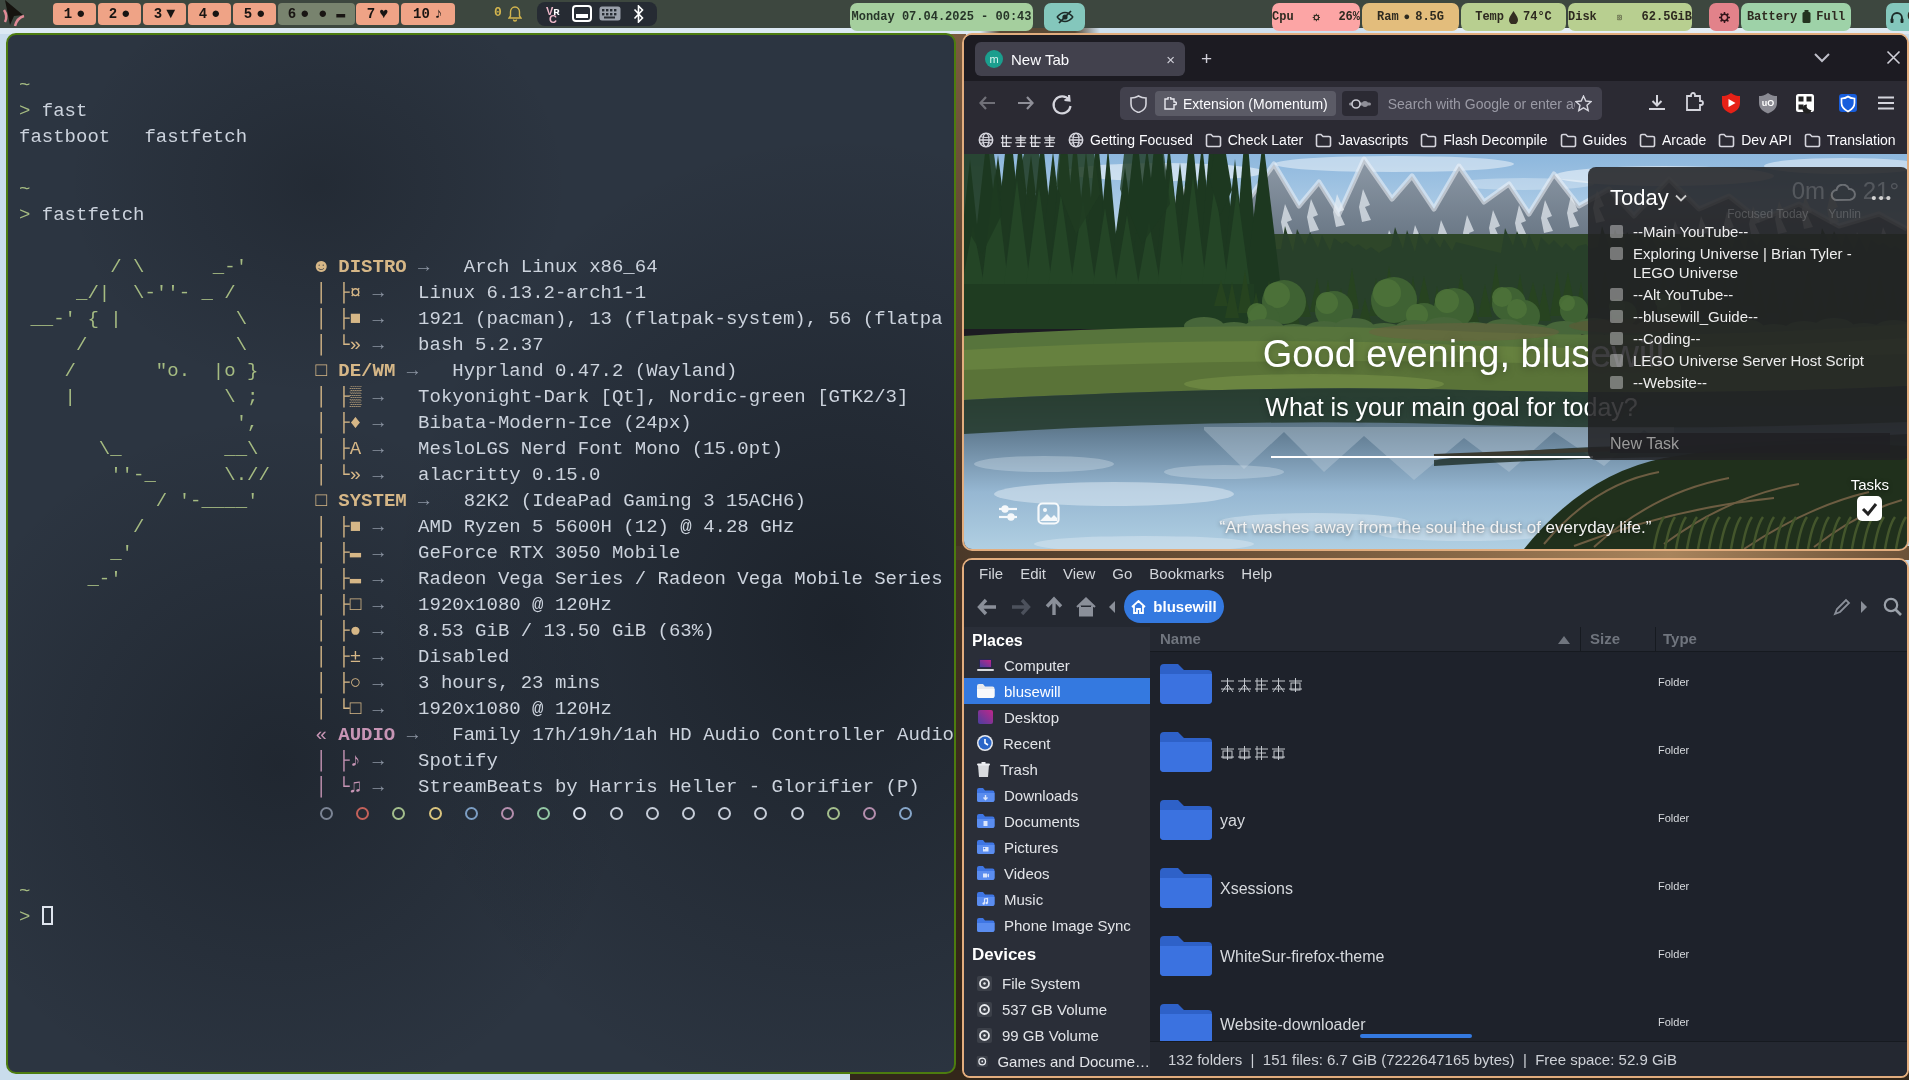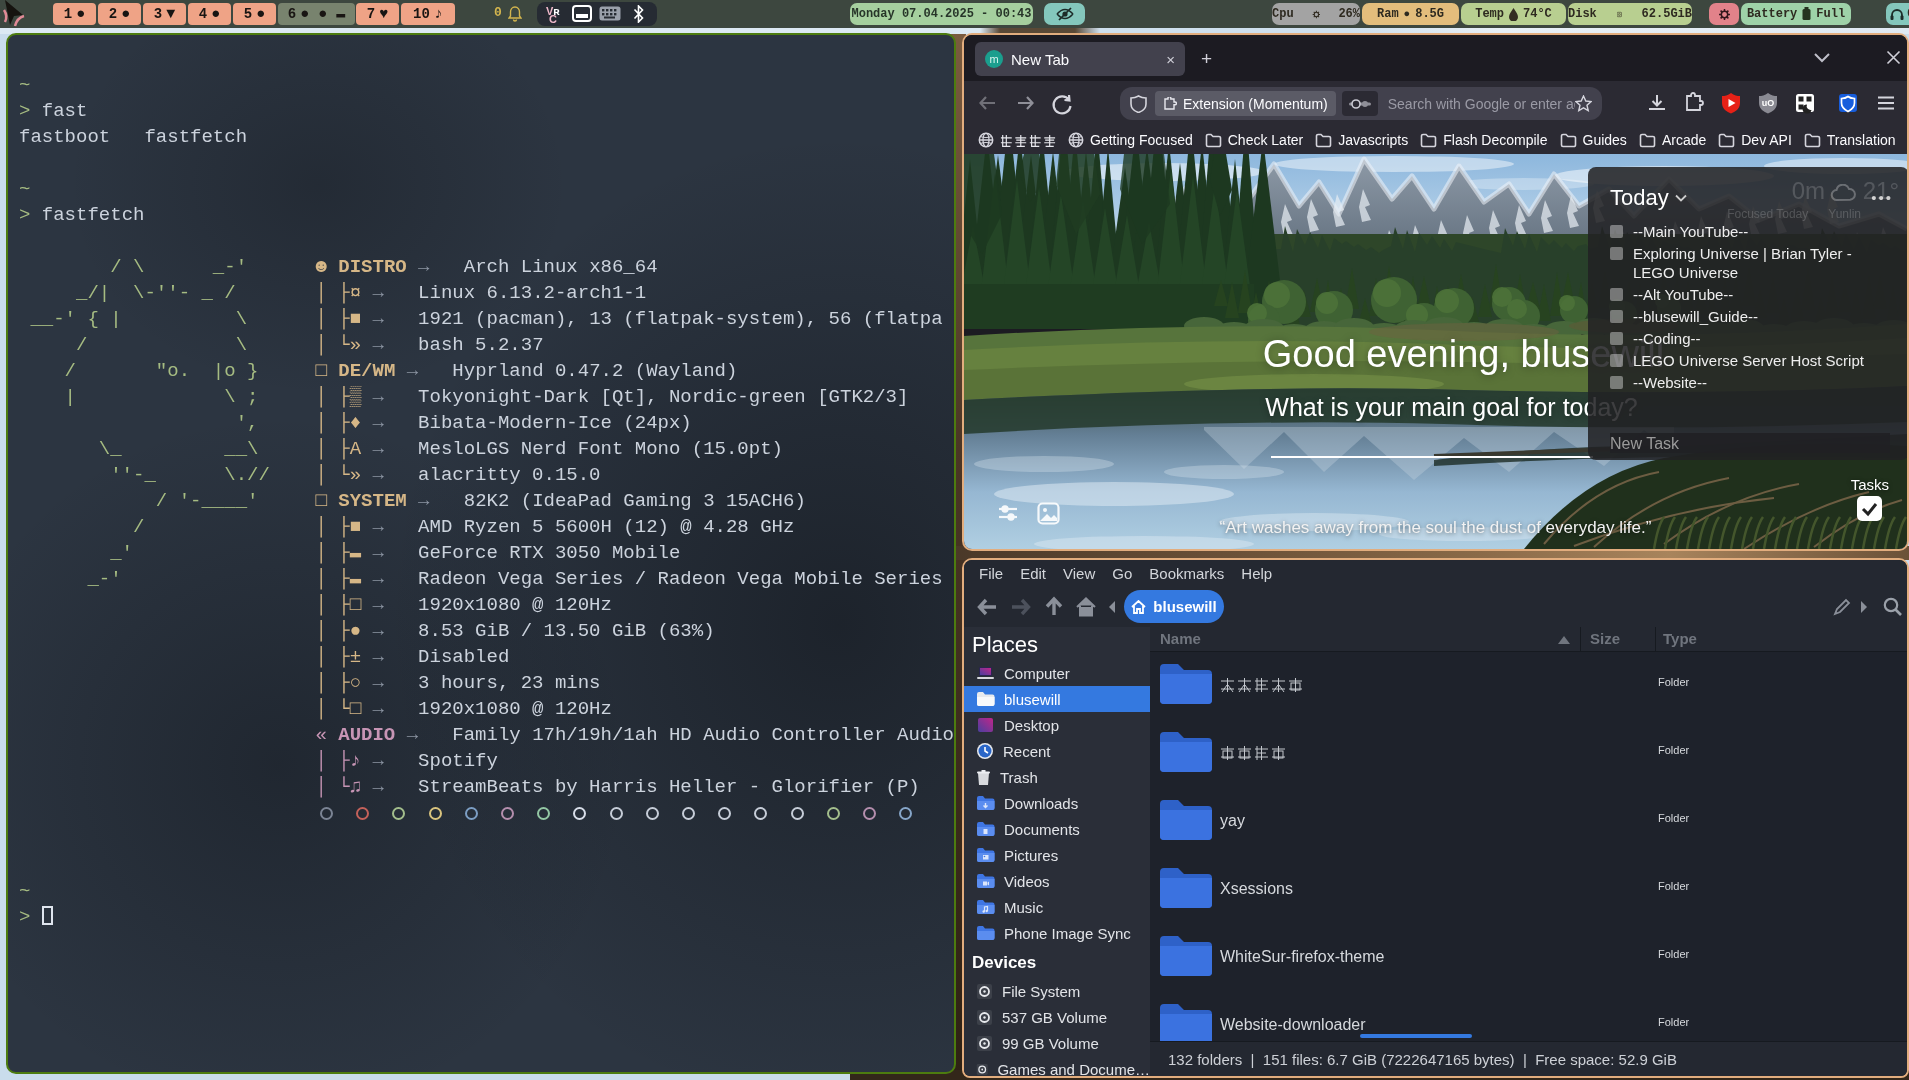--- a/index.html
+++ b/index.html
@@ -3,21 +3,21 @@
 *{margin:0;padding:0;box-sizing:border-box}
 html,body{width:1909px;height:1080px;overflow:hidden;background:#c9dcec;font-family:"Liberation Sans",sans-serif}
 .abs{position:absolute}
 #stage{position:relative;width:1909px;height:1080px}
 
 .wp-bark{background:linear-gradient(180deg,#7b5c40,#4a3526 40%,#2e2115)}
 
 #bar{position:absolute;left:0;top:0;width:1909px;height:28px;background:#3d473f}
 .ws{position:absolute;top:3px;height:22px;border-radius:4px;background:#efa386;color:#191513;font:bold 14px "Liberation Mono",monospace;display:flex;align-items:center;justify-content:center;gap:4px}
 .ws .mi{font-size:15px;line-height:1}
-.pill{position:absolute;top:3px;height:22px;border-radius:7px;display:flex;align-items:center;justify-content:center;font:bold 12px "Liberation Mono",monospace;color:#2e2a20}
+.pill{position:absolute;top:3px;height:28px;border-radius:7px;display:flex;align-items:center;justify-content:center;font:bold 12px "Liberation Mono",monospace;color:#2e2a20}
 
 #term{position:absolute;left:6px;top:33px;width:950px;height:1041px;background:#2c3541;border:2px solid #4d7c0f;border-radius:10px;overflow:hidden}
 #term .shade1{position:absolute;left:-80px;top:380px;width:700px;height:700px;background:radial-gradient(closest-side,rgba(16,20,26,.42),rgba(16,20,26,0));}
 #term .shade2{position:absolute;left:380px;top:100px;width:900px;height:980px;background:radial-gradient(closest-side,rgba(14,17,22,.5),rgba(14,17,22,0));}
 #term .shade3{position:absolute;left:60px;top:-60px;width:500px;height:420px;background:radial-gradient(closest-side,rgba(20,24,30,.35),rgba(20,24,30,0));}
 #tpre{position:absolute;left:11px;top:37px;font:19px/26px "Liberation Mono",monospace;color:#ccd3dd;white-space:pre}
 .tg{color:#a6bc82}.tt{color:#d6b787}.tp{color:#c795b5}.ta{color:#8d96a4}.tw{color:#ccd3dd}
 .pal{position:absolute;width:13px;height:13px;border-radius:50%;border:2.5px solid #fff}
 .pal::after{content:'';position:absolute;left:2.5px;top:2.5px;width:3px;height:3px;border-radius:50%;background:inherit;filter:brightness(1.6)}
 .curs{display:inline-block;width:11px;height:19px;border:2px solid #dfe5ee;vertical-align:-3px}
@@ -92,21 +92,21 @@
         <path d="M1.5 4.5 L9.5 13 L5.5 17 L5.5 1 L9.5 5 L1.5 13.5" stroke="#fff" stroke-width="1.6" fill="none"></path>
       </svg>
 <div class="pill" style="left:850px;width:183px;background:#a5cf9e;color:#273529">Monday 07.04.2025 - 00:43</div>
 <div class="pill" style="left:1044px;width:41px;background:#84c7bc">
         <svg width="18" height="14" viewBox="0 0 18 14">
           <path d="M1 7 Q9 -2 17 7 M1 7 Q9 16 17 7" fill="none" stroke="#1d2b28" stroke-width="1.5"></path>
           <circle cx="9" cy="7" r="2.6" fill="#1d2b28"></circle>
           <path d="M3 13 L15 1" stroke="#1d2b28" stroke-width="1.7"></path>
         </svg>
       </div>
-<div class="pill" style="left:1272px;width:88px;background:#a3a3a3;gap:18px">
+<div class="pill" style="left:1272px;width:88px;background:#fca5a5;gap:18px">
         <span>Cpu</span>
         <svg width="13" height="13" viewBox="0 0 13 13">
           <circle cx="6.5" cy="6.5" r="3.2" fill="none" stroke="#332d22" stroke-width="1.5"></circle>
           <g stroke="#332d22" stroke-width="1.5">
             <line x1="9.5" y1="6.5" x2="12.0" y2="6.5"></line>
             <line x1="8.6" y1="8.6" x2="10.4" y2="10.4"></line>
             <line x1="6.5" y1="9.5" x2="6.5" y2="12.0"></line>
             <line x1="4.4" y1="8.6" x2="2.6" y2="10.4"></line>
             <line x1="3.5" y1="6.5" x2="1.0" y2="6.5"></line>
             <line x1="4.4" y1="4.4" x2="2.6" y2="2.6"></line>
@@ -224,21 +224,21 @@
 <div class="pal" style="left:855px;top:772px;border-color:#b48ead"></div>
 <div class="pal" style="left:891px;top:772px;border-color:#86a6c9"></div>
     </div>
     <style>
 #ff{position:absolute;left:962px;top:33px;width:947px;height:518px;background:#1c1b22;border:2px solid #e2ad7e;border-radius:10px;overflow:hidden}
 #ff .tabbar{position:absolute;left:0;top:0;width:100%;height:46px;background:#1c1b22}
 #ff .tab{position:absolute;left:11px;top:7px;width:210px;height:34px;background:#42414d;border-radius:6px;display:flex;align-items:center;color:#fbfbfe;font-size:15px}
 #ff .navbar{position:absolute;left:0;top:46px;width:100%;height:45px;background:#2b2a33}
 #ff .bmbar{position:absolute;left:0;top:91px;width:100%;height:28px;background:#2b2a33;display:flex;align-items:center;color:#fbfbfe;font-size:14px;overflow:hidden}
 #ff .bmbar .bm{display:flex;align-items:center;gap:6px;margin-right:12px;white-space:nowrap;flex:0 0 auto}
-#ff .urlbar{position:absolute;left:156px;top:6px;width:482px;height:33px;background:#42414d;border-radius:12px;display:flex;align-items:center;overflow:hidden}
+#ff .urlbar{position:absolute;left:156px;top:6px;width:482px;height:33px;background:#42414d;border-radius:5px;display:flex;align-items:center;overflow:hidden}
 #ff .chip{background:#5b5b66;border-radius:4px;height:25px;display:flex;align-items:center;color:#fbfbfe;font-size:14px;padding:0 8px;gap:6px;white-space:nowrap}
 .navic{position:absolute;top:6px;width:32px;height:32px;display:flex;align-items:center;justify-content:center}
 #momentum{position:absolute;left:0;top:119px;width:943px;height:395px;overflow:hidden}
 #panel{position:absolute;left:624px;top:132px;width:321px;height:293px;background:rgba(33,33,36,.87);border-radius:8px;color:#eee;overflow:hidden}
 #panel .ti{display:flex;align-items:flex-start;gap:10px;margin-bottom:3.5px;font-size:15px;line-height:18.5px}
 #panel .cb{flex:0 0 13px;width:13px;height:13px;background:rgba(255,255,255,.38);border-radius:2px;margin-top:2px}.mom-big{position:absolute;left:28px;top:179px;width:943px;text-align:center;color:#fff;font-size:38px;font-weight:400;letter-spacing:0;text-shadow:0 1px 8px rgba(0,0,0,.35)}
 .mom-sub{position:absolute;left:16px;top:239px;width:943px;text-align:center;color:#fff;font-size:25px;font-weight:400;text-shadow:0 1px 6px rgba(0,0,0,.35)}
 .mom-line{position:absolute;left:307px;top:302px;width:322px;height:2px;background:#fff}
 .mom-quote{position:absolute;left:0;top:364px;width:943px;text-align:center;color:#f2f2f2;font-size:17px;text-shadow:0 1px 4px rgba(0,0,0,.5)}
 .mom-tasks{position:absolute;right:18px;top:322px;color:#fff;font-size:15px;text-align:center;text-shadow:0 1px 4px rgba(0,0,0,.5)}
@@ -798,21 +798,21 @@
         </svg>
         <svg style="position:absolute;left:895px;top:13px" width="9" height="14" viewBox="0 0 9 14">
           <path d="M2 1 L8 7 L2 13 Z" fill="#8a8f99"></path>
         </svg>
         <svg style="position:absolute;left:918px;top:9px" width="21" height="21" viewBox="0 0 21 21">
           <circle cx="9" cy="9" r="6.2" fill="none" stroke="#9aa0a9" stroke-width="2.2"></circle>
           <line x1="13.5" y1="13.5" x2="19" y2="19" stroke="#9aa0a9" stroke-width="2.6"></line>
         </svg>
       </div>
       <div class="side">
-        <div style="font-size:22px;font-weight:normal;color:#fff;padding:5px 0 2px 8px">Places</div>
+        <div style="font-size:16px;font-weight:bold;color:#fff;padding:5px 0 2px 8px">Places</div>
         <div class="srow" style="">
           <svg width="19" height="16" viewBox="0 0 19 16">
             <rect x="3" y="2" width="13" height="9" rx="1" fill="#2a2550"></rect>
             <rect x="4" y="3" width="11" height="7" fill="url(#scrg)"></rect>
             <defs>
               <linearGradient id="scrg" x1="0" y1="1" x2="1" y2="0">
                 <stop offset="0" stop-color="#4a3f9f"></stop>
                 <stop offset="1" stop-color="#c0268a"></stop>
               </linearGradient>
             </defs>

